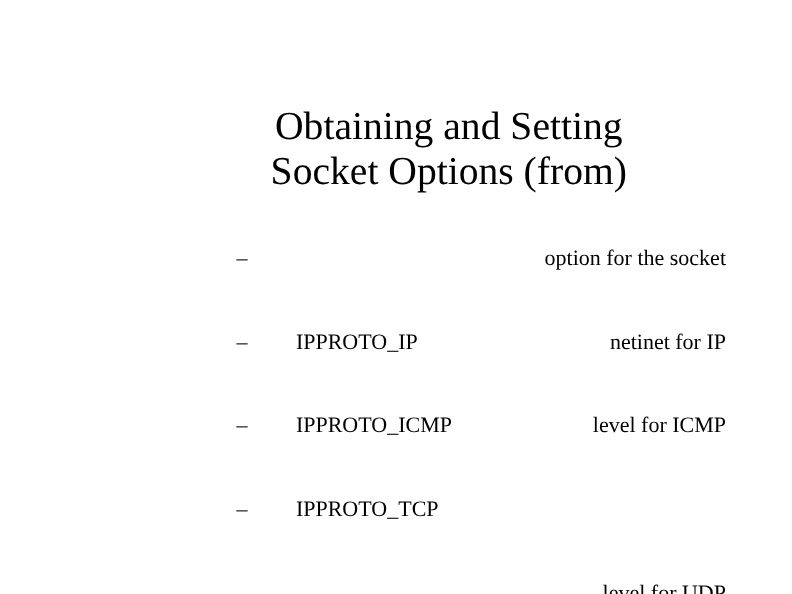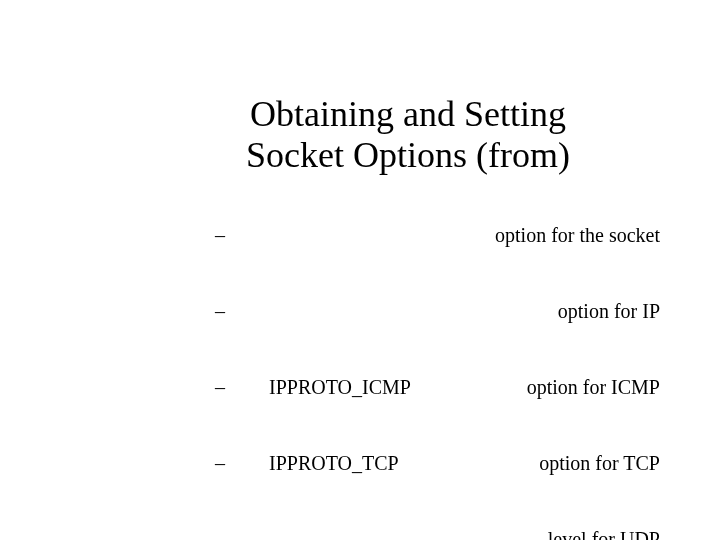--- a/index.html
+++ b/index.html
@@ -68,30 +68,30 @@
   </h1>
 
 
   <div class="sub-list">
     <div class="sub-row">
       <span class="sub-dash">–</span>
       <span class="sub-desc">option for the socket</span>
     </div>
     <div class="sub-row">
       <span class="sub-dash">–</span>
-      <span class="sub-desc">option for IP</span>
+      <span class="sub-label">IPPROTO_IP</span>
+      <span class="sub-desc">netinet for IP</span>
     </div>
     <div class="sub-row">
       <span class="sub-dash">–</span>
       <span class="sub-label">IPPROTO_ICMP</span>
-      <span class="sub-desc">option for ICMP</span>
+      <span class="sub-desc">level for ICMP</span>
     </div>
     <div class="sub-row">
       <span class="sub-dash">–</span>
       <span class="sub-label">IPPROTO_TCP</span>
-      <span class="sub-desc">option for TCP</span>
     </div>
     <div class="sub-row">
       <span class="sub-dash">–</span>
       <span class="sub-desc">level for UDP</span>
     </div>
   </div>
 </div>
 
 </body></html>

